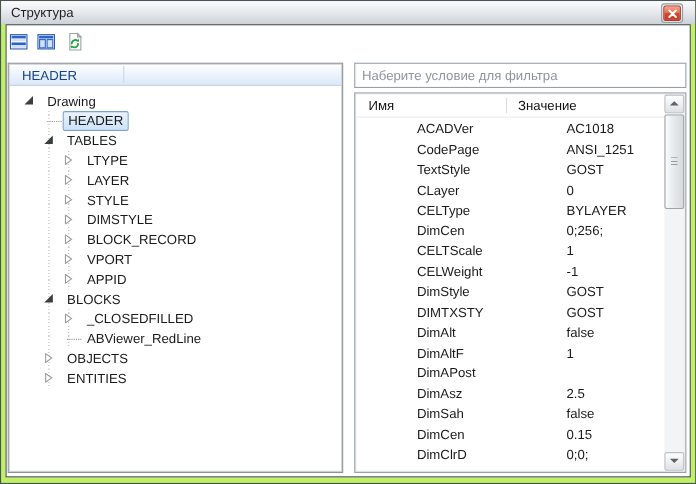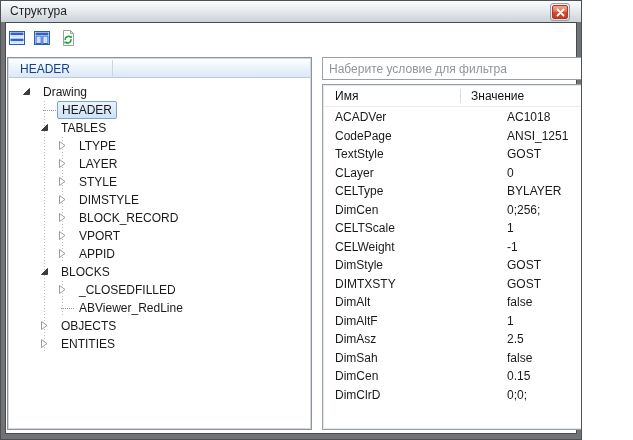--- a/index.html
+++ b/index.html
@@ -1,19 +1,19 @@
 <!DOCTYPE html>
 <html><head>
 <meta charset="utf-8">
 <style>
   html,body{margin:0;padding:0;background:#fff;}
   *{box-sizing:border-box;}
   .window{
-    position:relative;width:582px;height:440px;
-    border:1px solid #4b5157;background:#737373;
+    position:relative;width:633px;height:440px;
+    border:1px solid #4b5157;background:#bef264;
     font-family:"Liberation Sans",sans-serif;font-size:12px;color:#1a1a1a;
     overflow:hidden;
   }
   
   .titlebar{position:absolute;left:0;top:0;right:0;height:21px;
     background:linear-gradient(#fbfcfd,#e8ebee 45%,#ccd2d9);}
   .title{position:absolute;left:9px;top:3px;color:#1e1e1e;}
   .close{position:absolute;top:2px;right:11px;width:20px;height:18px;
     border:1px solid #989da3;border-radius:3px;
     background:linear-gradient(#f4f5f6,#d9dde1);padding:1px;cursor:default;}
@@ -47,24 +47,24 @@
   .filter input{border:0;outline:0;width:100%;height:100%;padding:0 6px;
     font-family:"Liberation Sans",sans-serif;font-size:12px;color:#333;background:transparent;}
   .filter input::placeholder{color:#8f959b;opacity:1;}
   .grid{position:absolute;left:316px;top:61px;width:302px;height:346px;
     border:1px solid #98a0a8;box-shadow:inset 0 0 0 1px #e4e7ea;background:#fff;}
   .ghead{position:absolute;left:1px;top:1px;right:19px;height:21px;background:#fff;
     border-bottom:1px solid #ececec;}
   .gcol1{position:absolute;left:11px;top:3px;color:#111;}
   .gcol2{position:absolute;left:147px;top:3px;color:#111;}
   .gsep{position:absolute;left:136px;top:3px;bottom:3px;width:1px;background:#dcdcdc;}
-  .grows{position:absolute;left:1px;top:23px;right:19px;bottom:1px;overflow:hidden;}
+  .grows{position:absolute;left:1px;top:23px;right:19px;bottom:1px;overflow:hidden;padding-left:44px;}
   .grow{position:relative;height:18.5px;}
   .gname{position:absolute;left:11px;top:2px;white-space:nowrap;}
-  .gval{position:absolute;left:147px;top:2px;white-space:nowrap;margin-left:36px;}
+  .gval{position:absolute;left:147px;top:2px;white-space:nowrap;}
   
   .vscroll{position:absolute;top:1px;right:1px;bottom:1px;width:18px;background:#f3f4f5;}
   .sb-btn{position:absolute;left:0;width:18px;height:17px;
     background:linear-gradient(#fefefe,#dee1e4);border:1px solid #bcc0c5;border-radius:2px;}
   .sb-up{top:0;}.sb-down{bottom:0;}
   .arr-up{width:0;height:0;border-left:4px solid transparent;border-right:4px solid transparent;
     border-bottom:4px solid #5a6168;margin:5px auto 0;}
   .arr-down{width:0;height:0;border-left:4px solid transparent;border-right:4px solid transparent;
     border-top:4px solid #5a6168;margin:5px auto 0;}
   .sb-thumb{position:absolute;left:0;top:18px;width:18px;height:86px;
@@ -289,20 +289,24 @@
           </div>
           <div class="grow">
             <span class="gname">DimAlt</span>
             <span class="gval">false</span>
           </div>
           <div class="grow">
             <span class="gname">DimAltF</span>
             <span class="gval">1</span>
           </div>
           <div class="grow">
+            <span class="gname">DimAPost</span>
+            <span class="gval"></span>
+          </div>
+          <div class="grow">
             <span class="gname">DimAsz</span>
             <span class="gval">2.5</span>
           </div>
           <div class="grow">
             <span class="gname">DimSah</span>
             <span class="gval">false</span>
           </div>
           <div class="grow">
             <span class="gname">DimCen</span>
             <span class="gval">0.15</span>

